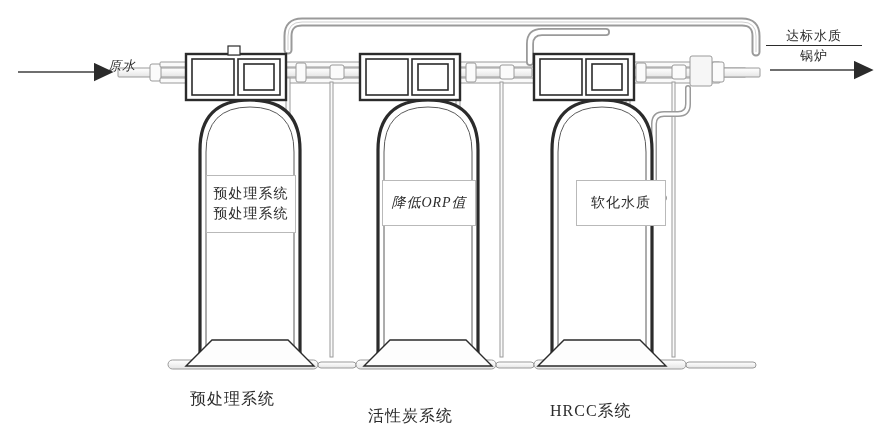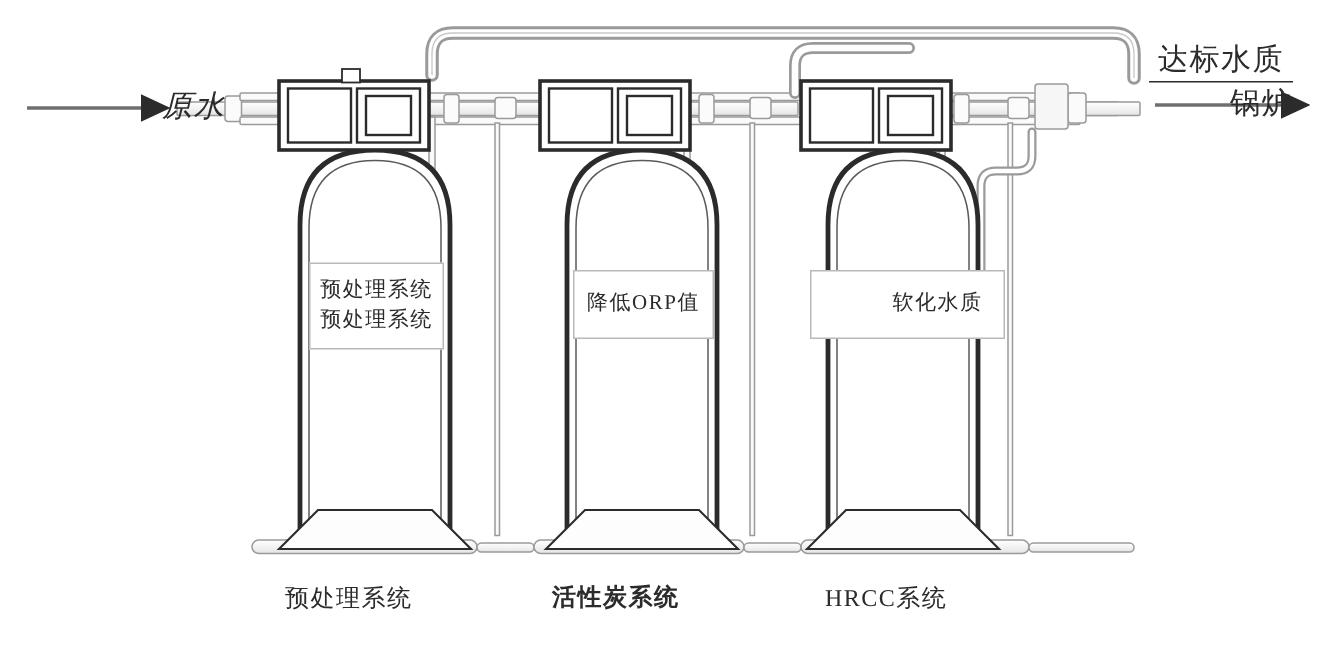--- a/index.html
+++ b/index.html
@@ -1,28 +1,28 @@
 <!DOCTYPE html>
 <html><head>
 <meta charset="utf-8">
 <style>
   html,body{margin:0;padding:0;background:#ffffff;}
   body{width:880px;height:439px;overflow:hidden;
        font-family:"Liberation Serif","DejaVu Serif",serif;color:#1a1a1a;}
   #stage{position:relative;width:880px;height:439px;background:#fff;}
   #art{position:absolute;left:0;top:0;width:880px;height:439px;}
   .lbl{position:absolute;white-space:nowrap;color:#2b2b2b;}
-  .flow-label{font-size:20px;letter-spacing:1px;}
+  .flow-label{font-size:13px;letter-spacing:1px;}
   .sys-label{font-size:16px;letter-spacing:1px;}
   .tank-text{font-size:14px;line-height:1.45;text-align:center;letter-spacing:1px;color:#2b2b2b;}
   .tank-box{position:absolute;border:1px solid #b9b9b9;background:#fff;
             display:flex;flex-direction:column;align-items:center;justify-content:center;}
   .two-line{position:absolute;text-align:center;line-height:1.25;}
   .two-line .a{display:block;border-bottom:1.6px solid #2b2b2b;padding:0 4px 1px 4px;}
-  .two-line .b{display:block;padding-top:2px;text-align:right;}
+  .two-line .b{display:block;padding-top:2px;}
 </style>
 </head>
 <body>
 
 <div id="stage">
 
   <svg id="art" viewBox="0 0 880 439">
     <defs>
       <marker id="ah" markerWidth="9" markerHeight="9" refX="1" refY="4.2" orient="auto">
         <path d="M0,0 L9,4.2 L0,8.4 Z" fill="#2b2b2b"></path>
@@ -124,25 +124,25 @@
   <div class="lbl two-line" style="left:766px;top:28px;width:96px;">
     <span class="a flow-label">达标水质</span>
     <span class="b flow-label">锅炉</span>
   </div>
 
   <div class="tank-box" style="left:206px;top:175px;width:88px;height:56px;">
     <div class="tank-text">预处理系统</div>
     <div class="tank-text">预处理系统</div>
   </div>
 
-  <div class="tank-box" style="left:382px;top:180px;width:92px;height:44px;">
+  <div class="tank-box" style="left:382px;top:180px;width:92px;height:44px;font-style:italic;">
     <div class="tank-text">降低ORP值</div>
   </div>
 
-  <div class="tank-box" style="left:540px;top:180px;width:88px;height:44px;padding-left:40px;">
+  <div class="tank-box" style="left:576px;top:180px;width:88px;height:44px;">
     <div class="tank-text">软化水质</div>
   </div>
 
   <div class="lbl sys-label" style="left:190px;top:389px;">预处理系统</div>
-  <div class="lbl sys-label" style="left:368px;top:388px;font-weight:bold;">活性炭系统</div>
-  <div class="lbl sys-label" style="left:550px;top:389px;">HRCC系统</div>
+  <div class="lbl sys-label" style="left:368px;top:406px;">活性炭系统</div>
+  <div class="lbl sys-label" style="left:550px;top:401px;">HRCC系统</div>
 
 </div>
 
 </body></html>

